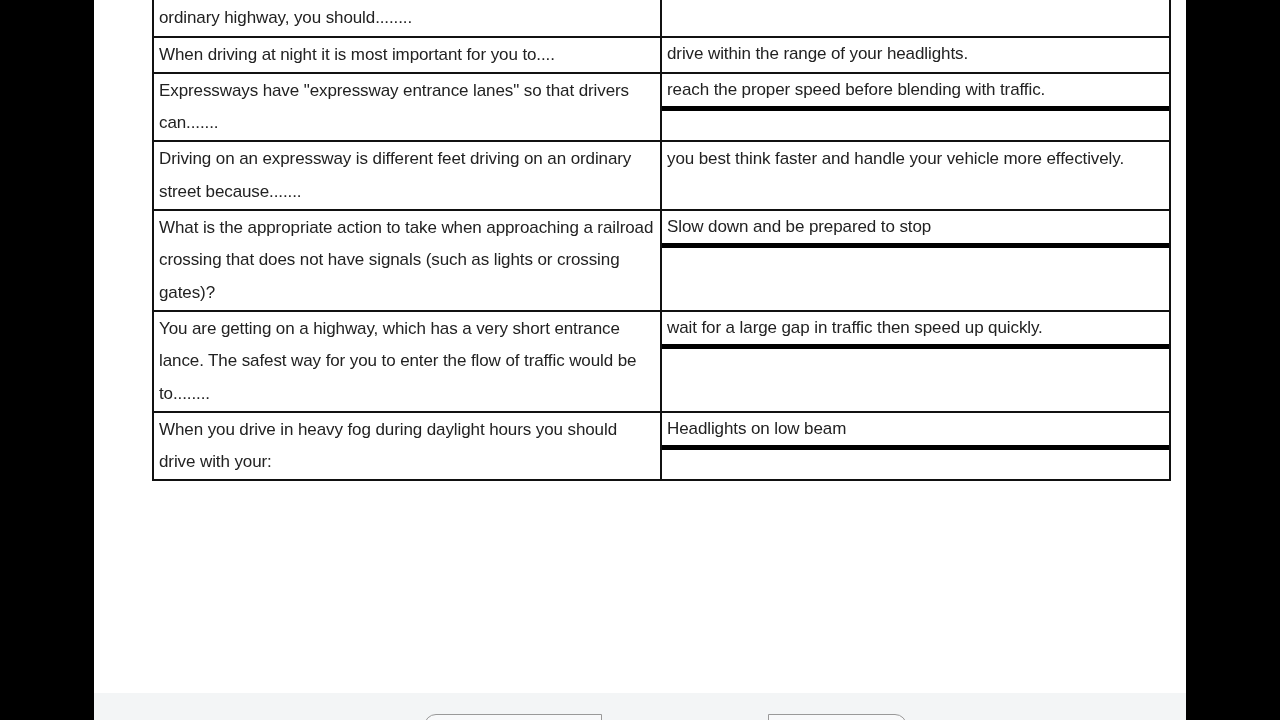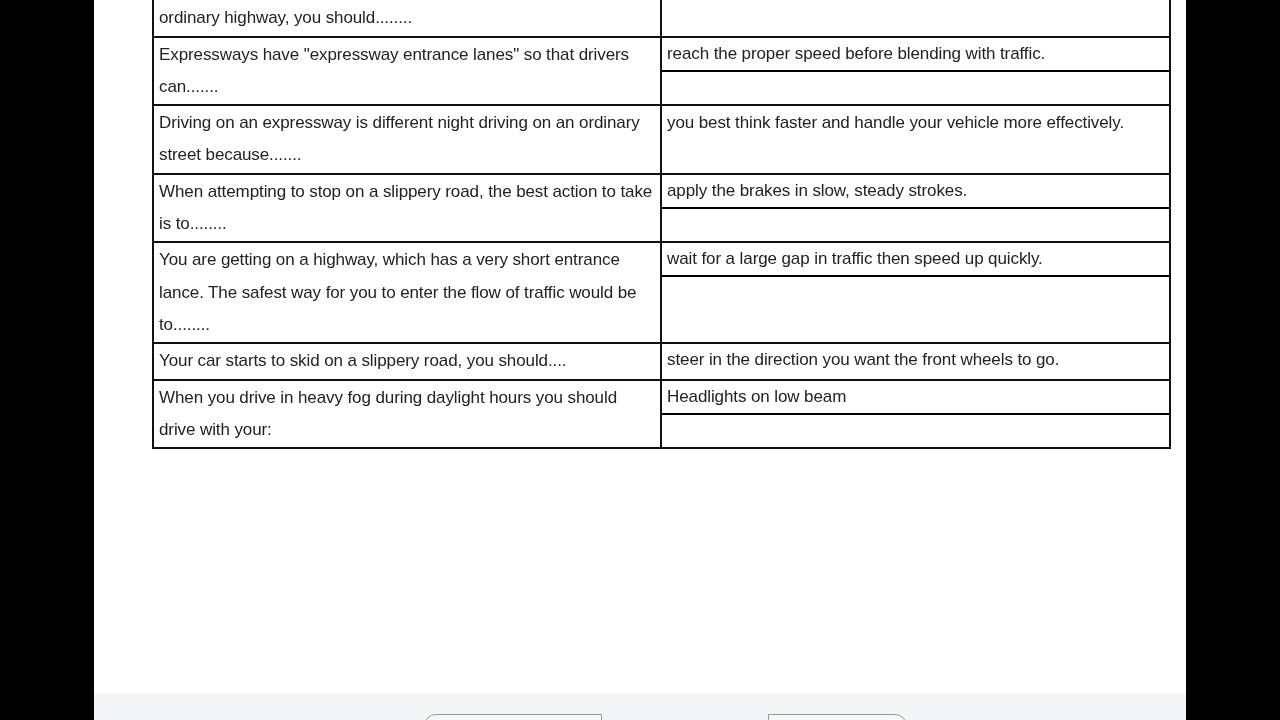--- a/index.html
+++ b/index.html
@@ -21,21 +21,21 @@
   table.qa col.q { width:508px; }
   table.qa col.a { width:509px; }
   table.qa td {
     border:2px solid #111; vertical-align:top; padding:0;
   }
   td.qcell .txt {
     padding:1px 5px; line-height:32.3px; letter-spacing:-0.1px;
   }
   td.acell { position:relative; }
   td.acell .ans {
-    padding:1px 5px; line-height:30px; border-bottom:2px solid #000000;
+    padding:1px 5px; line-height:30px; border-bottom:5px solid #000000;
     letter-spacing:-0.1px;
   }
   .footer {
     position:absolute; left:0; top:693px; width:1092px; height:27px;
     background:#f3f5f6;
   }
   .btn {
     position:absolute; top:21px; height:20px; border:1.5px solid #999;
     background:#f8f9fa;
   }
@@ -54,56 +54,56 @@
         </colgroup>
       <tbody id="qa-body">
         <tr>
           <td class="qcell">
               <div class="txt">When driving on an expressway, compared to driving on an ordinary highway, you should........</div>
             </td>
           <td class="acell"></td>
         </tr>
         <tr>
           <td class="qcell">
+              <div class="txt">When driving at night it is most important for you to....</div>
+            </td>
+          <td class="acell">
+              <div class="ans" style="border-bottom:none">drive within the range of your headlights.</div>
+            </td>
+        </tr>
+        <tr>
+          <td class="qcell">
               <div class="txt">Expressways have "expressway entrance lanes" so that drivers can.......</div>
             </td>
           <td class="acell">
               <div class="ans">reach the proper speed before blending with traffic.</div>
             </td>
         </tr>
         <tr>
           <td class="qcell">
-              <div class="txt">Driving on an expressway is different night driving on an ordinary street because.......</div>
+              <div class="txt">Driving on an expressway is different feet driving on an ordinary street because.......</div>
             </td>
           <td class="acell">
               <div class="ans" style="border-bottom:none;line-height:32.3px">you best think faster and handle your vehicle more effectively.</div>
             </td>
         </tr>
         <tr>
           <td class="qcell">
-              <div class="txt">When attempting to stop on a slippery road, the best action to take is to........</div>
+              <div class="txt">What is the appropriate action to take when approaching a railroad crossing that does not have signals (such as lights or crossing gates)?</div>
             </td>
           <td class="acell">
-              <div class="ans">apply the brakes in slow, steady strokes.</div>
+              <div class="ans">Slow down and be prepared to stop</div>
             </td>
         </tr>
         <tr>
           <td class="qcell">
               <div class="txt">You are getting on a highway, which has a very short entrance lance. The safest way for you to enter the flow of traffic would be to........</div>
             </td>
           <td class="acell">
               <div class="ans">wait for a large gap in traffic then speed up quickly.</div>
-            </td>
-        </tr>
-        <tr>
-          <td class="qcell">
-              <div class="txt">Your car starts to skid on a slippery road, you should....</div>
-            </td>
-          <td class="acell">
-              <div class="ans" style="border-bottom:none">steer in the direction you want the front wheels to go.</div>
             </td>
         </tr>
         <tr>
           <td class="qcell">
               <div class="txt">When you drive in heavy fog during daylight hours you should drive with your:</div>
             </td>
           <td class="acell">
               <div class="ans">Headlights on low beam</div>
             </td>
         </tr>

